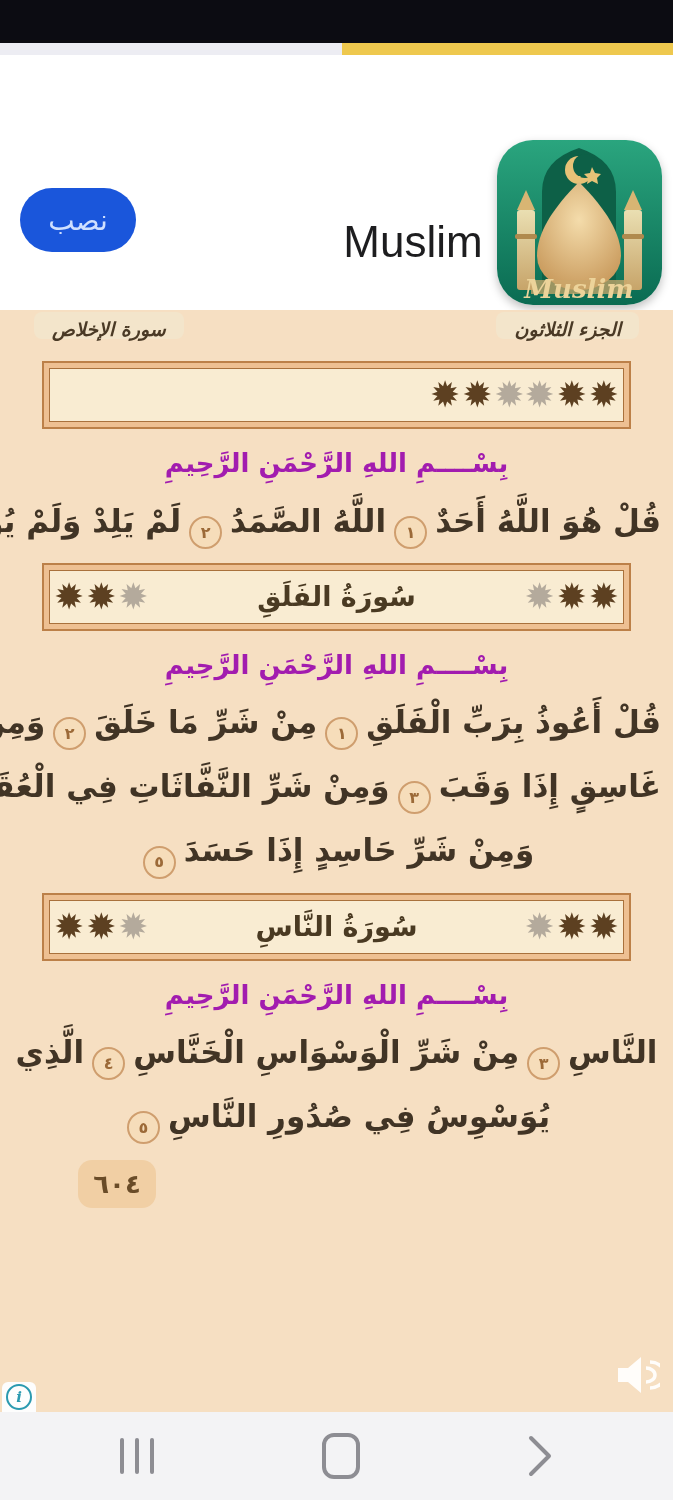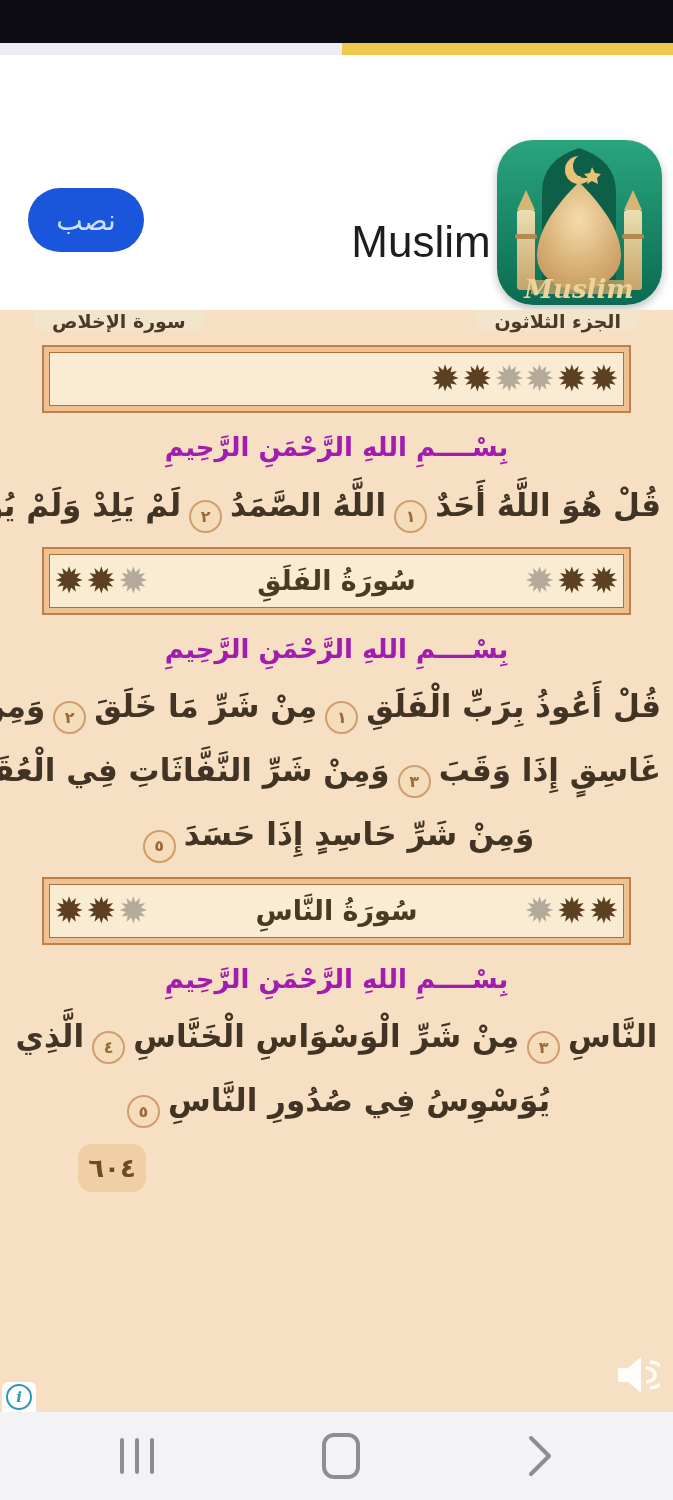--- a/index.html
+++ b/index.html
@@ -8,33 +8,33 @@
 
   
   .status-bar{height:43px;background:#0c0c12;}
 
   
   .progress-bar{height:12px;display:flex;}
   .progress-elapsed{width:342px;background:#ededf3;}
   .progress-remaining{flex:1;background:#eec84e;}
 
   
-  .ad-header{position:relative;height:255px;background:#ffffff;margin-left:8px;}
+  .ad-header{position:relative;height:255px;background:#ffffff;}
   .install-btn{position:absolute;left:20px;top:133px;width:116px;height:64px;
     background:#1a56db;border:none;border-radius:32px;color:#cfe0ff;
     font-size:28px;font-family:"DejaVu Sans",sans-serif;cursor:pointer;}
   .ad-title{position:absolute;left:413px;top:162px;transform:translateX(-50%);
     font-size:44px;color:#1d1d1f;font-family:"Liberation Sans",sans-serif;white-space:nowrap;}
   .app-icon{position:absolute;right:11px;top:85px;width:165px;height:165px;
     border-radius:36px;overflow:hidden;box-shadow:0 4px 10px rgba(0,0,0,.25);}
 
   
   .quran-page{position:relative;height:1102px;background:#f6dfc2;direction:rtl;overflow:hidden;}
   .page-top-row{height:27px;overflow:hidden;display:flex;justify-content:space-between;
-    padding:0 34px;direction:ltr;}
+    padding:8px 34px;direction:ltr;font-style:italic;}
   .page-badge{background:#f3e5cb;border-radius:8px;padding:6px 18px 4px;font-size:19px;
     color:#4a3a26;transform:translateY(-6px);white-space:nowrap;font-weight:bold;}
 
   .surah-frame{margin:8px 42px 0;border:2px solid #bc8048;background:#eec092;
     padding:5px;}
   .frame-inner{border:1px solid #a9713c;background:#f9ecd2;display:flex;
     align-items:center;height:52px;padding:0 4px;}
   .orn-group{display:flex;align-items:center;gap:2px;}
   .orn{font-size:36px;line-height:1;color:#5d4021;}
   .orn.light{color:#b4aa9c;}
@@ -44,21 +44,21 @@
     color:#a21caf;line-height:1.6;}
   .q-lines{padding:0 10px;}
   .q-line{margin-top:10px;text-align:center;font-size:31px;font-weight:700;
     color:#413425;line-height:1.7;white-space:nowrap;}
   .q-text{padding:0 2px;}
   .ayah-mark{display:inline-flex;align-items:center;justify-content:center;
     width:29px;height:29px;border-radius:50%;background:#f6ddba;
     border:2px solid #cf9e6e;color:#9c6a38;font-size:16px;font-weight:bold;
     margin:0 6px;vertical-align:-6px;}
 
-  .page-number-badge{width:68px;height:48px;margin:16px auto 0 78px;
+  .page-number-badge{width:78px;height:48px;margin:16px auto 0 78px;
     background:#f1cfa4;border-radius:14px;display:flex;align-items:center;
     justify-content:center;font-size:26px;font-weight:bold;color:#6a4c28;direction:ltr;}
 
   .speaker-btn{position:absolute;left:auto;right:12px;bottom:14px;width:48px;height:44px;
     background:transparent;border:none;cursor:pointer;padding:0;}
   .info-badge{position:absolute;left:2px;bottom:0;width:34px;height:30px;background:#fdfdfd;
     border-radius:6px 6px 0 0;display:flex;align-items:center;justify-content:center;direction:ltr;}
   .info-circle{width:22px;height:22px;border:2px solid #2b9ab0;border-radius:50%;
     display:flex;align-items:center;justify-content:center;color:#2b9ab0;
     font-family:"DejaVu Serif",serif;font-style:italic;font-weight:bold;font-size:15px;}

